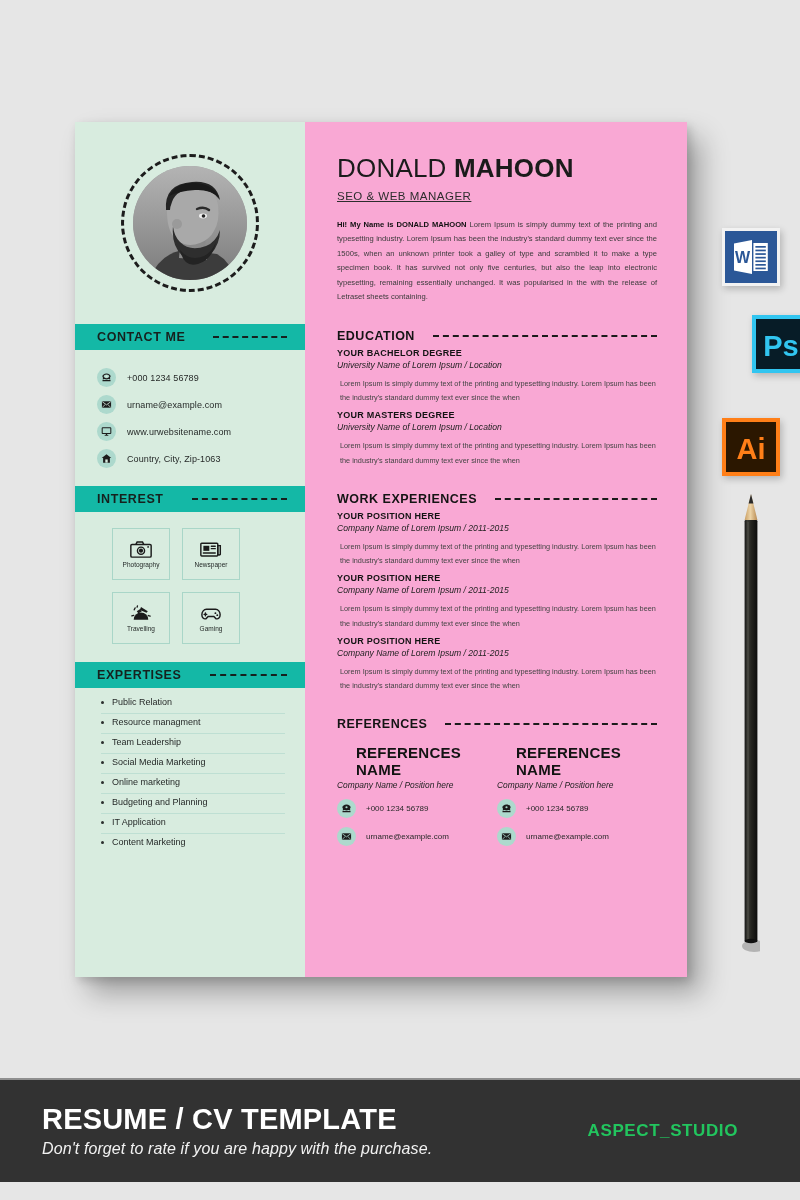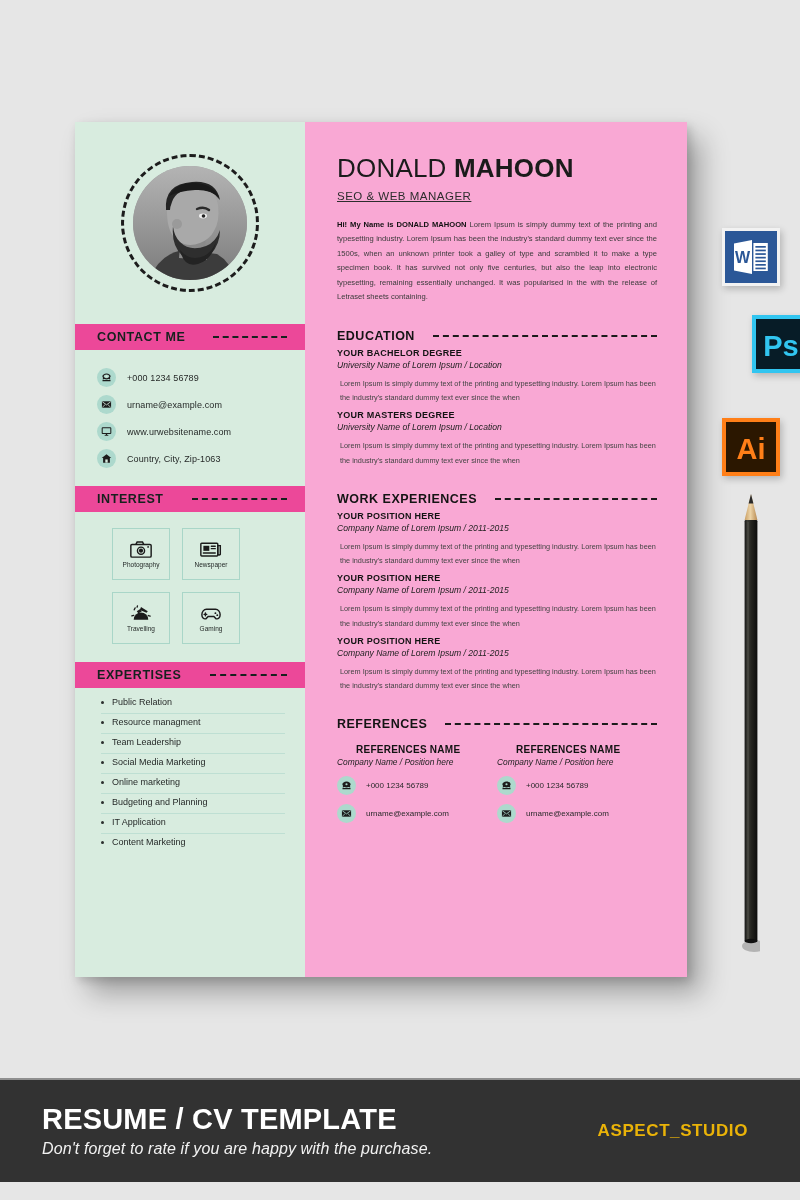--- a/index.html
+++ b/index.html
@@ -53,21 +53,21 @@
     width: 114px;
     height: 114px;
     border-radius: 50%;
     overflow: hidden;
     background: #9b9b9b;
     position: relative;
   }
   .avatar-photo svg { display:block; width:100%; height:100%; }
 
   .side-head {
-    background: #ec4899;
+    background: #14b8a6;
     height: 26px;
     display: flex;
     align-items: center;
     padding-left: 22px;
     gap: 28px;
   }
   .side-head .title {
     font-size: 12.5px;
     font-weight: bold;
     letter-spacing: 0.6px;
@@ -215,21 +215,21 @@
     padding-left: 3px;
   }
 
   .ref-cols {
     display: flex;
     gap: 0px;
     margin-top: 13px;
   }
   .ref-col { width: 50%; }
   .ref-name {
-    font-size: 10px;
+    font-size: 15px;
     font-weight: bold;
     letter-spacing: 0.25px;
     color: #131313;
     padding-left: 19px;
   }
   .ref-sub {
     font-size: 8.4px;
     font-style: italic;
     color: #222;
     margin-top: 2px;
@@ -284,25 +284,25 @@
     line-height: 1.05;
   }
   .banner-sub {
     font-size: 16px;
     font-style: italic;
     margin-top: 5px;
     letter-spacing: 0.1px;
     color: #f2f2f2;
   }
   .banner-brand {
-    color: #eab308;
+    color: #22c55e;
     font-size: 17px;
     font-weight: bold;
     letter-spacing: 0.6px;
-    margin-right: 14px;
+    margin-right: 24px;
   }
 </style>
 </head>
 <body>
 
 <div id="sheet">
 
   <div id="sidebar">
 
     <div class="avatar-wrap">

